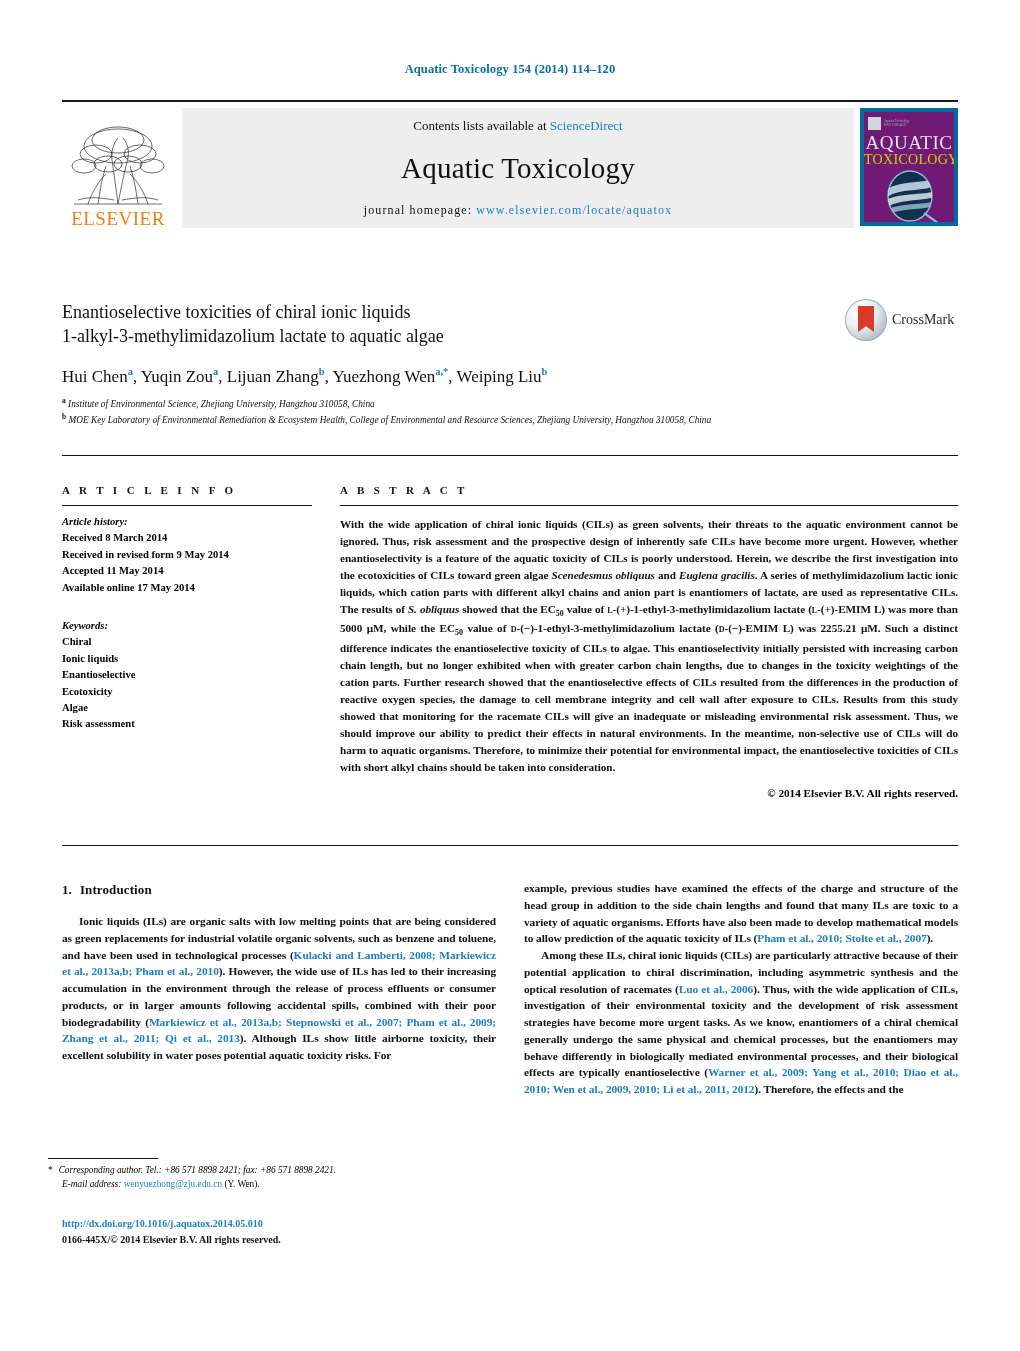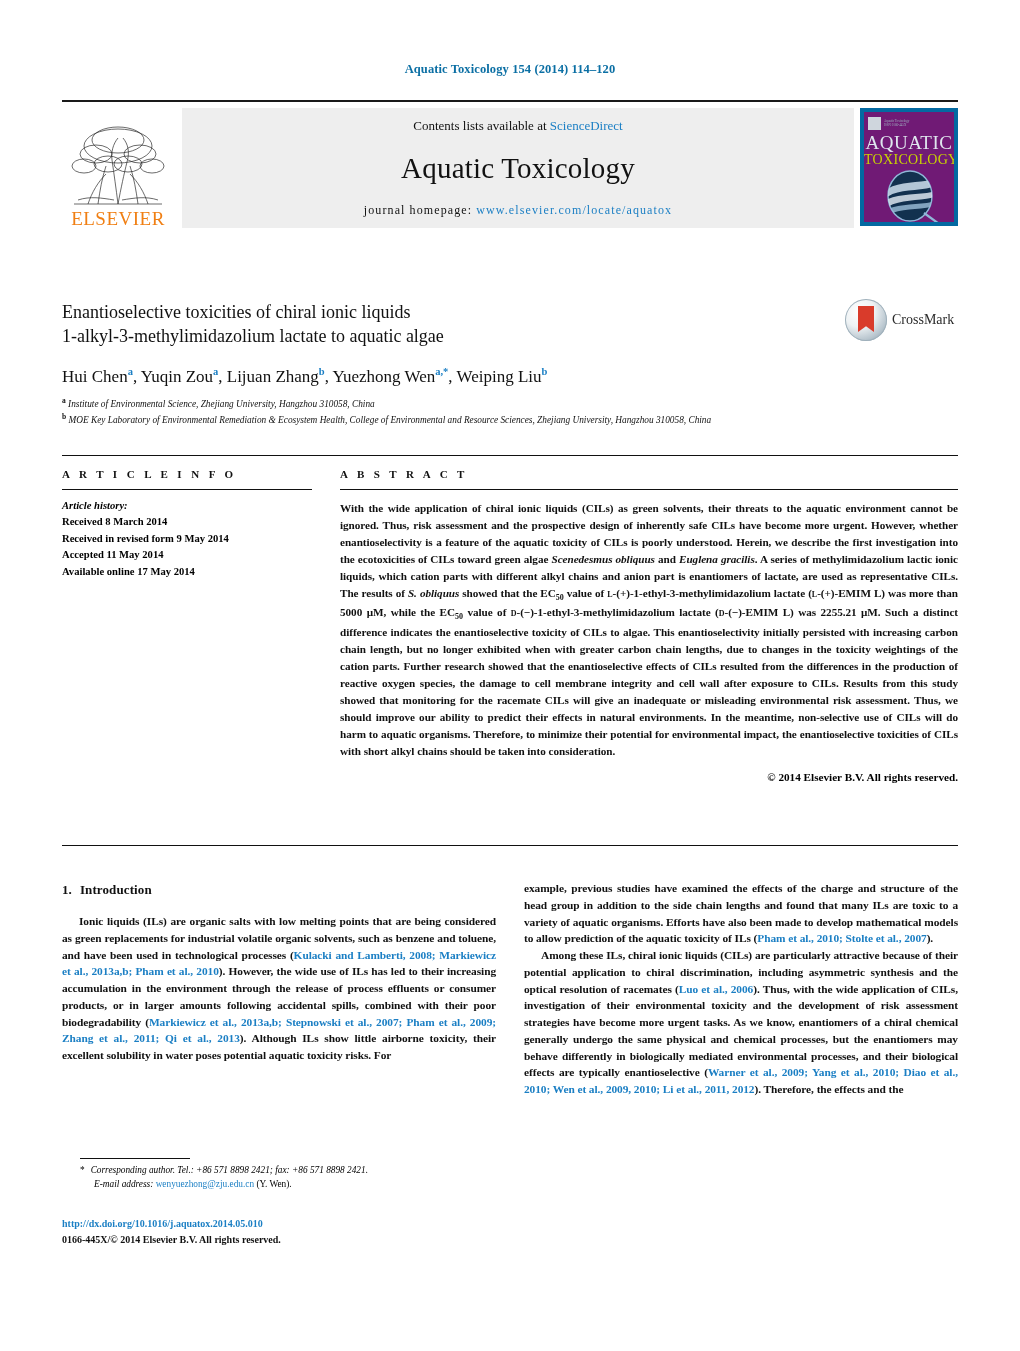--- a/index.html
+++ b/index.html
@@ -90,21 +90,21 @@
     clip-path:polygon(0 0,100% 0,100% 100%,50% 78%,0 100%);
   }
   .cm-word { font-size:14px; color:#2b2b2b; font-family:"Liberation Serif", serif; }
 
   
   .sec-rule-top { position:absolute; left:62px; width:896px; height:1px; background:#111; }
 
   .infocol { position:absolute; top:468px; left:62px; width:250px; }
   .abscol  { position:absolute; top:468px; left:340px; width:618px; }
 
-  .sechead { font-size:11px; font-weight:bold; letter-spacing:3.4px; color:#111; }
+  .sechead { font-size:11px; font-weight:bold; letter-spacing:3.4px; color:#111;margin-top:16px; }
   .sechead-rule { margin-top:9px; border-top:1px solid #111; }
 
   .hist { margin-top:8px; font-size:10.6px; line-height:1.55; font-weight:bold; }
   .hist .it { font-style:italic; }
   .kw { margin-top:22px; font-size:10.6px; line-height:1.55; font-weight:bold; }
   .kw .it { font-style:italic; }
 
   .abstract {
     margin-top:10px; font-size:11.2px; line-height:1.52; text-align:justify;
     font-weight:bold; color:#111; letter-spacing:-.05px;
@@ -122,21 +122,21 @@
   .col-left { left:62px; }
   .col-right { left:524px; }
 
   .h2 { font-size:13px; font-weight:bold; margin:0 0 14px 0; letter-spacing:.1px; }
   .h2 .num { margin-right:8px; }
   .para { margin:0; text-indent:17px; }
   .para + .para { margin-top:0; }
   a.ref, .ref { color:#1b7fc4; text-decoration:none; }
 
   
-  .footnote { position:absolute; left:80px; top:1158px; width:434px; }
+  .footnote { position:absolute; left:48px; top:1158px; width:434px; }
   .fn-rule { width:110px; border-top:1px solid #111; margin-bottom:5px; }
   .fn-text { font-size:9.3px; line-height:1.5; }
   .fn-text .it { font-style:italic; }
   .fn-star { margin-right:6px; }
 
   .doi { position:absolute; left:62px; top:1216px; width:450px; font-size:10px; line-height:1.55; }
   .doi .link { color:#1b7fc4; font-weight:bold; }
   .doi .issn { font-weight:bold; color:#111; }
 </style>
 </head>
@@ -239,20 +239,31 @@
     <div class="sechead-rule"></div>
     <div class="hist">
       <div class="it">Article history:</div>
       <div id="history">
           <div>Received 8 March 2014</div>
           <div>Received in revised form 9 May 2014</div>
           <div>Accepted 11 May 2014</div>
           <div>Available online 17 May 2014</div>
         </div>
     </div>
+    <div class="kw">
+      <div class="it">Keywords:</div>
+      <div id="keywords">
+          <div>Chiral</div>
+          <div>Ionic liquids</div>
+          <div>Enantioselective</div>
+          <div>Ecotoxicity</div>
+          <div>Algae</div>
+          <div>Risk assessment</div>
+        </div>
+    </div>
   </div>
 
   <div class="abscol">
     <div class="sechead">A B S T R A C T</div>
     <div class="sechead-rule"></div>
     <div class="abstract">
       With the wide application of chiral ionic liquids (CILs) as green solvents, their threats to the aquatic
       environment cannot be ignored. Thus, risk assessment and the prospective design of inherently safe CILs
       have become more urgent. However, whether enantioselectivity is a feature of the aquatic toxicity of CILs
       is poorly understood. Herein, we describe the first investigation into the ecotoxicities of CILs toward green

